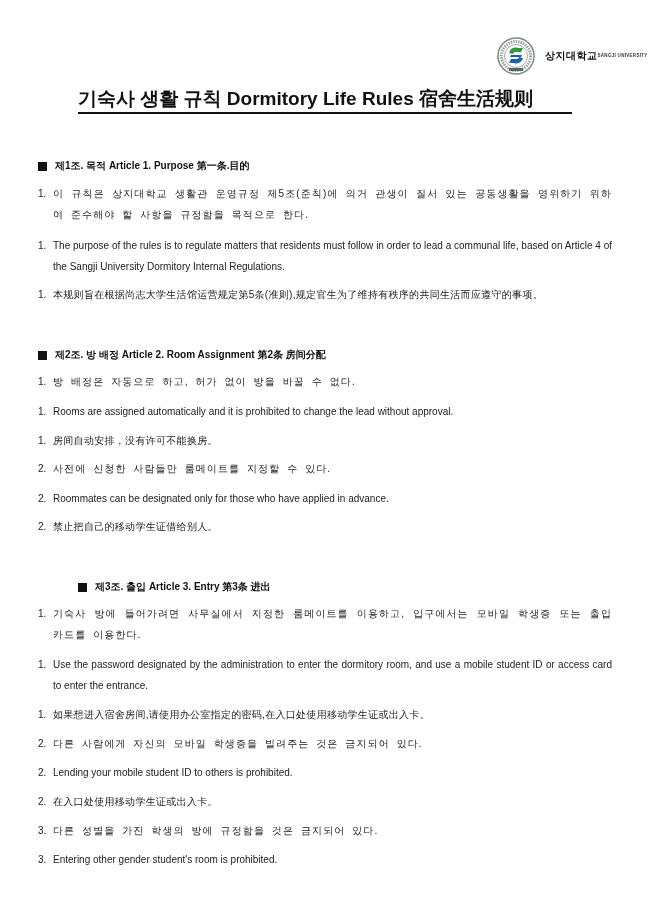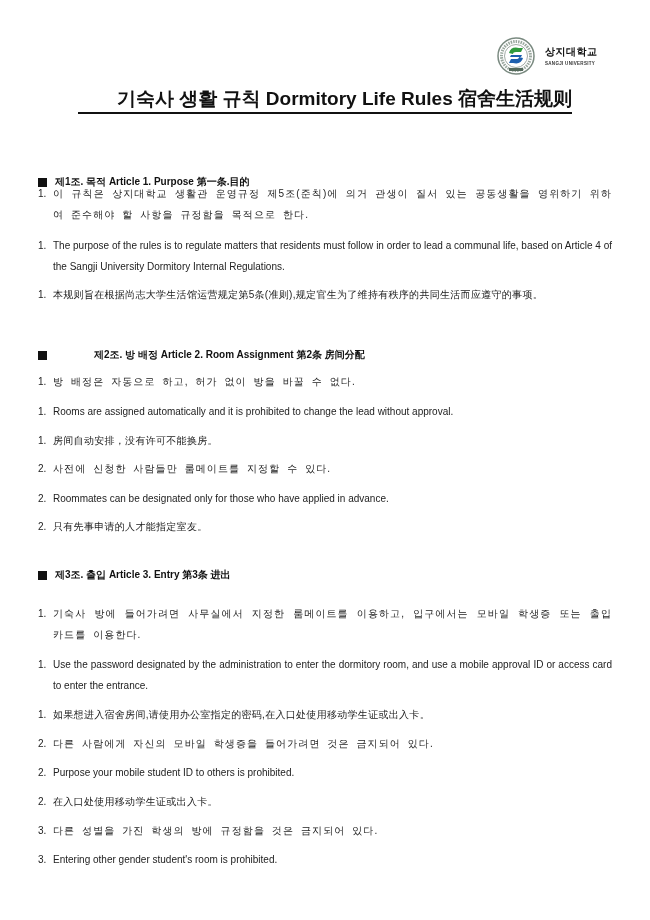--- a/index.html
+++ b/index.html
@@ -1,23 +1,23 @@
 <!DOCTYPE html>
 <html><head>
 <meta charset="utf-8">
 <style>
   html, body { margin: 0; padding: 0; background: #ffffff; }
   body { width: 650px; height: 920px; position: relative; overflow: hidden;
          font-family: "Liberation Sans", "DejaVu Sans", sans-serif; color: #1a1a1a; }
   .logo { position: absolute; left: 497px; top: 37px; display: flex; align-items: center; }
   .logo-emblem { width: 38px; height: 38px; position: relative; }
-  .logo-text { margin-left: 10px; display: flex; flex-direction: column; }
+  .logo-text { margin-left: 10px; display: flex; flex-direction: row; }
   .logo-ko { font-size: 10px; font-weight: bold; color: #111; letter-spacing: 0.5px; line-height: 12px; }
   .logo-en { font-size: 4.5px; font-weight: bold; color: #333; letter-spacing: 0.3px; margin-top: 3px; }
-  .title { position: absolute; left: 78px; top: 87px; width: 494px; text-align: right;
+  .title { position: absolute; left: 78px; top: 87px; width: 494px; text-align: left;
            font-size: 19px; font-weight: bold; color: #111; white-space: nowrap;
            border-bottom: 2px solid #111; padding-bottom: 1px; line-height: 24px; }
   .section-head { position: absolute; left: 38px; font-size: 10px; font-weight: bold; color: #111;
                   display: flex; align-items: center; white-space: nowrap; }
   .bullet-sq { width: 9px; height: 9px; background: #111; margin-right: 8px; display: inline-block; }
   .item { position: absolute; left: 38px; width: 574px; font-size: 10px; color: #222; line-height: 21px; }
   .item .num { position: absolute; left: 0; top: 0; }
   .item .txt { display: block; padding-left: 15px; text-align: justify; }
   .item.ko .txt { letter-spacing: 1.1px; word-spacing: 3px; }
   .item.zh .txt { letter-spacing: 0.3px; }
@@ -38,38 +38,38 @@
     </svg>
   </div>
   <div class="logo-text">
     <span class="logo-ko">상지대학교</span>
     <span class="logo-en">SANGJI UNIVERSITY</span>
   </div>
 </div>
 
 <div class="title">기숙사 생활 규칙 Dormitory Life Rules 宿舍生活规则</div>
 
-<div class="section-head" style="top:175px;">
+<div class="section-head" style="top:159px;">
   <span class="bullet-sq"></span>
   <span>제1조. 목적 Article 1. Purpose 第一条.目的</span>
 </div>
 <div class="item ko" style="top:183px;">
   <span class="num">1.</span>
   <span class="txt">이 규칙은 상지대학교 생활관 운영규정 제5조(준칙)에 의거 관생이 질서 있는 공동생활을 영위하기 위하여 준수해야 할 사항을 규정함을 목적으로 한다.</span>
 </div>
 <div class="item en" style="top:235px;">
   <span class="num">1.</span>
   <span class="txt">The purpose of the rules is to regulate matters that residents must follow in order to lead a communal life, based on Article 4 of the Sangji University Dormitory Internal Regulations.</span>
 </div>
 <div class="item zh" style="top:284px;">
   <span class="num">1.</span>
   <span class="txt">本规则旨在根据尚志大学生活馆运营规定第5条(准则),规定官生为了维持有秩序的共同生活而应遵守的事项。</span>
 </div>
 
-<div class="section-head" style="top:348px;gap:39px;">
+<div class="section-head" style="top:348px;">
   <span class="bullet-sq"></span>
   <span>제2조. 방 배정 Article 2. Room Assignment 第2条 房间分配</span>
 </div>
 <div class="item ko" style="top:371px;">
   <span class="num">1.</span>
   <span class="txt">방 배정은 자동으로 하고, 허가 없이 방을 바꿀 수 없다.</span>
 </div>
 <div class="item en" style="top:401px;">
   <span class="num">1.</span>
   <span class="txt">Rooms are assigned automatically and it is prohibited to change the lead without approval.</span>
@@ -81,46 +81,46 @@
 <div class="item ko" style="top:458px;">
   <span class="num">2.</span>
   <span class="txt">사전에 신청한 사람들만 룸메이트를 지정할 수 있다.</span>
 </div>
 <div class="item en" style="top:488px;">
   <span class="num">2.</span>
   <span class="txt">Roommates can be designated only for those who have applied in advance.</span>
 </div>
 <div class="item zh" style="top:516px;">
   <span class="num">2.</span>
-  <span class="txt">只有先事申请的人才能指定室友。</span>
+  <span class="txt">禁止把自己的移动学生证借给别人。</span>
 </div>
 
-<div class="section-head" style="top:568px;">
+<div class="section-head" style="top:580px;margin-left:40px;">
   <span class="bullet-sq"></span>
   <span>제3조. 출입 Article 3. Entry 第3条 进出</span>
 </div>
 <div class="item ko" style="top:603px;">
   <span class="num">1.</span>
   <span class="txt">기숙사 방에 들어가려면 사무실에서 지정한 룸메이트를 이용하고, 입구에서는 모바일 학생증 또는 출입 카드를 이용한다.</span>
 </div>
 <div class="item en" style="top:654px;">
   <span class="num">1.</span>
-  <span class="txt">Use the password designated by the administration to enter the dormitory room, and use a mobile approval ID or access card to enter the entrance.</span>
+  <span class="txt">Use the password designated by the administration to enter the dormitory room, and use a mobile student ID or access card to enter the entrance.</span>
 </div>
 <div class="item zh" style="top:704px;">
   <span class="num">1.</span>
   <span class="txt">如果想进入宿舍房间,请使用办公室指定的密码,在入口处使用移动学生证或出入卡。</span>
 </div>
 <div class="item ko" style="top:733px;">
   <span class="num">2.</span>
-  <span class="txt">다른 사람에게 자신의 모바일 학생증을 들어가려면 것은 금지되어 있다.</span>
+  <span class="txt">다른 사람에게 자신의 모바일 학생증을 빌려주는 것은 금지되어 있다.</span>
 </div>
 <div class="item en" style="top:762px;">
   <span class="num">2.</span>
-  <span class="txt">Purpose your mobile student ID to others is prohibited.</span>
+  <span class="txt">Lending your mobile student ID to others is prohibited.</span>
 </div>
 <div class="item zh" style="top:791px;">
   <span class="num">2.</span>
   <span class="txt">在入口处使用移动学生证或出入卡。</span>
 </div>
 <div class="item ko" style="top:820px;">
   <span class="num">3.</span>
   <span class="txt">다른 성별을 가진 학생의 방에 규정함을 것은 금지되어 있다.</span>
 </div>
 <div class="item en" style="top:849px;">

